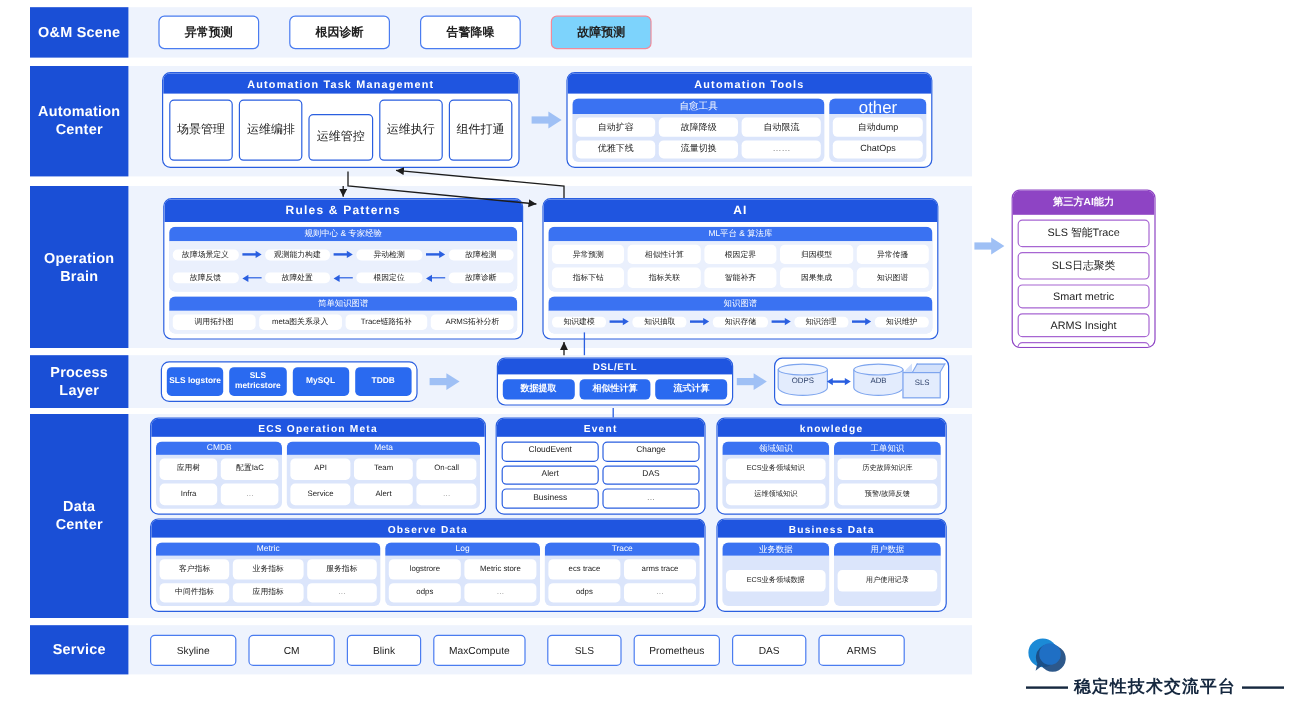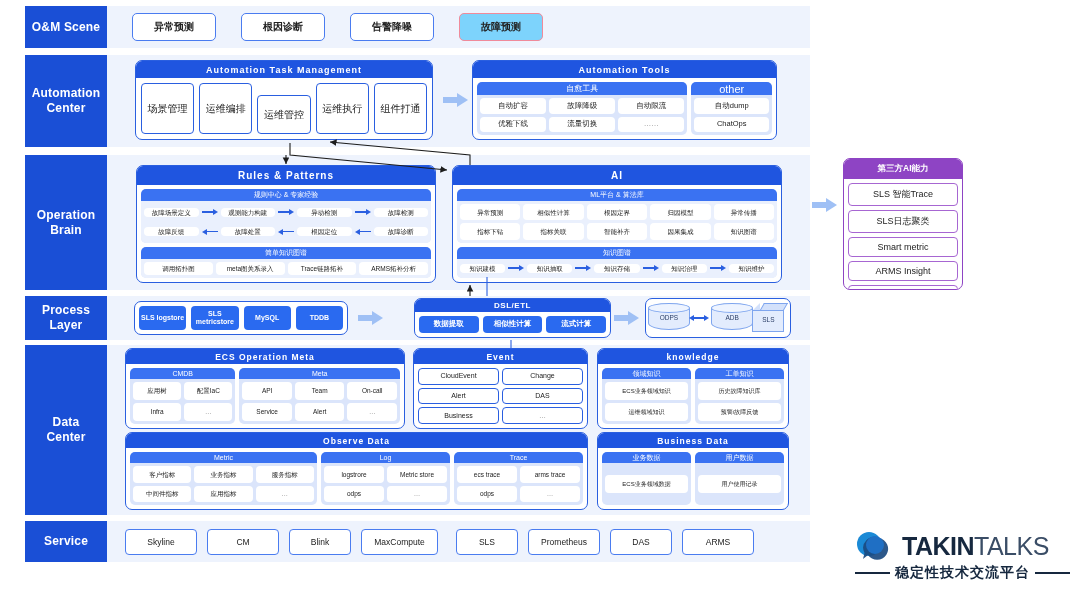--- a/index.html
+++ b/index.html
@@ -129,21 +129,21 @@
             <div class="chip" style="font-size:7.5px;">自动限流</div>
           </div>
           <div class="grid-row">
             <div class="chip" style="font-size:7.5px;">优雅下线</div>
             <div class="chip" style="font-size:7.5px;">流量切换</div>
             <div class="chip" style="font-size:7.5px;color:#888;">……</div>
           </div>
         </div>
       </div>
       <div class="subpanel" style="flex:1.15;">
-        <div class="subpanel-title" style="height:13px;font-size:11px;">other</div>
+        <div class="subpanel-title" style="height:13px;font-size:14px;">other</div>
         <div class="subpanel-body">
           <div class="grid-row">
             <div class="chip" style="font-size:7.5px;">自动dump</div>
           </div>
           <div class="grid-row">
             <div class="chip" style="font-size:7.5px;">ChatOps</div>
           </div>
         </div>
       </div>
     </div>
@@ -542,24 +542,20 @@
   </div>
 
   <div class="logo">
     <div class="logo-top">
       <svg width="40" height="32" viewBox="0 0 40 32">
         <circle cx="14" cy="14" r="12" fill="#1b8ad6"></circle>
         <path d="M20 4 a12 12 0 0 1 0 24 a12 12 0 0 0 0 -24 z" fill="#13315c"></path>
         <path d="M24 8 a11 11 0 1 1 -11 17 l-5 4 l1.5 -6 A11 11 0 0 1 24 8 z" fill="#1b4a80" opacity="0.92"></path>
         <circle cx="20" cy="15" r="9" fill="#1f6fc4"></circle>
       </svg>
-      <div style="display:flex;align-items:baseline;">
-        <span class="logo-word1">TAKIN</span>
-        <span class="logo-word2">TALKS</span>
-      </div>
     </div>
     <div class="logo-sub">
       <div class="logo-sub-line"></div>
       <span class="logo-sub-txt">稳定性技术交流平台</span>
       <div class="logo-sub-line"></div>
     </div>
   </div>
 
 </div>
 

